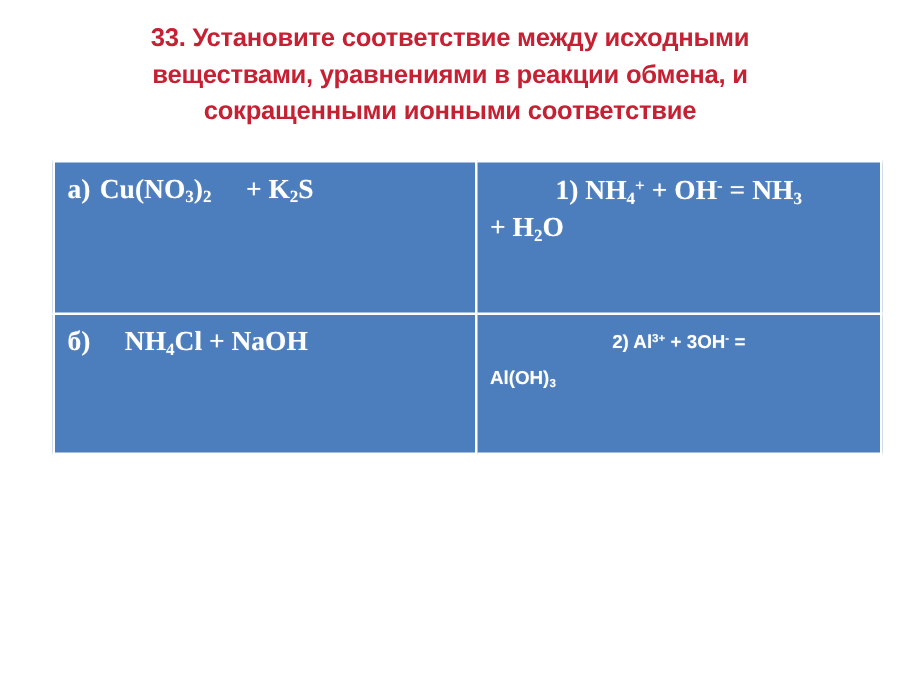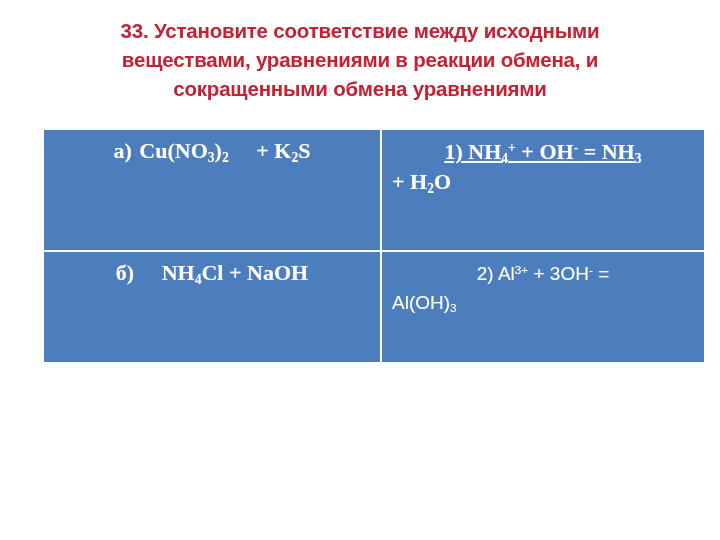--- a/index.html
+++ b/index.html
@@ -67,37 +67,36 @@
   tr.r2 td { height: 110px; }
   tr.r3 td { height: 86px; }
   tr.r4 td { height: 70px; }
 
   
   .formula-serif {
     font-family: "Liberation Serif", serif;
     font-weight: bold;
     font-size: 22px;
     line-height: 28px;
-    text-align: center;
     white-space: nowrap;
   }
   
   .ion-serif {
     font-family: "Liberation Serif", serif;
     font-weight: bold;
     font-size: 22px;
     line-height: 30px;
     text-align: left;
   }
-  .ion-serif .lead { display: block; text-align: center; text-decoration: underline; }
+  .ion-serif .lead { display: block; text-align: center; }
   
   .ion-sans {
     font-family: "Liberation Sans", sans-serif;
-    font-weight: normal;
-    font-size: 19px;
+    font-weight: bold;
+    font-size: 15px;
     line-height: 29px;
     text-align: left;
   }
   .ion-sans .lead { display: block; text-align: center; }
 
   sub {
     font-size: 0.62em;
     vertical-align: -0.28em;
     line-height: 0;
   }
@@ -108,21 +107,21 @@
   }
   .sp { display: inline-block; width: 0.34em; }
   .sp-wide { display: inline-block; width: 1.25em; }
 </style>
 </head>
 <body>
 
 <div class="title-block">
   <div class="title-line">33. Установите соответствие между исходными</div>
   <div class="title-line">веществами, уравнениями в реакции обмена, и</div>
-  <div class="title-line">сокращенными обмена уравнениями</div>
+  <div class="title-line">сокращенными ионными соответствие</div>
 </div>
 
 <table class="match-table">
   <tbody>
 
     <tr class="r1">
       <td class="col-left">
         <div class="cell-inner formula-serif">
           <span>а)</span><span class="sp"></span>Cu(NO<sub>3</sub>)<sub>2</sub><span class="sp-wide"></span>+ K<sub>2</sub>S
         </div>

